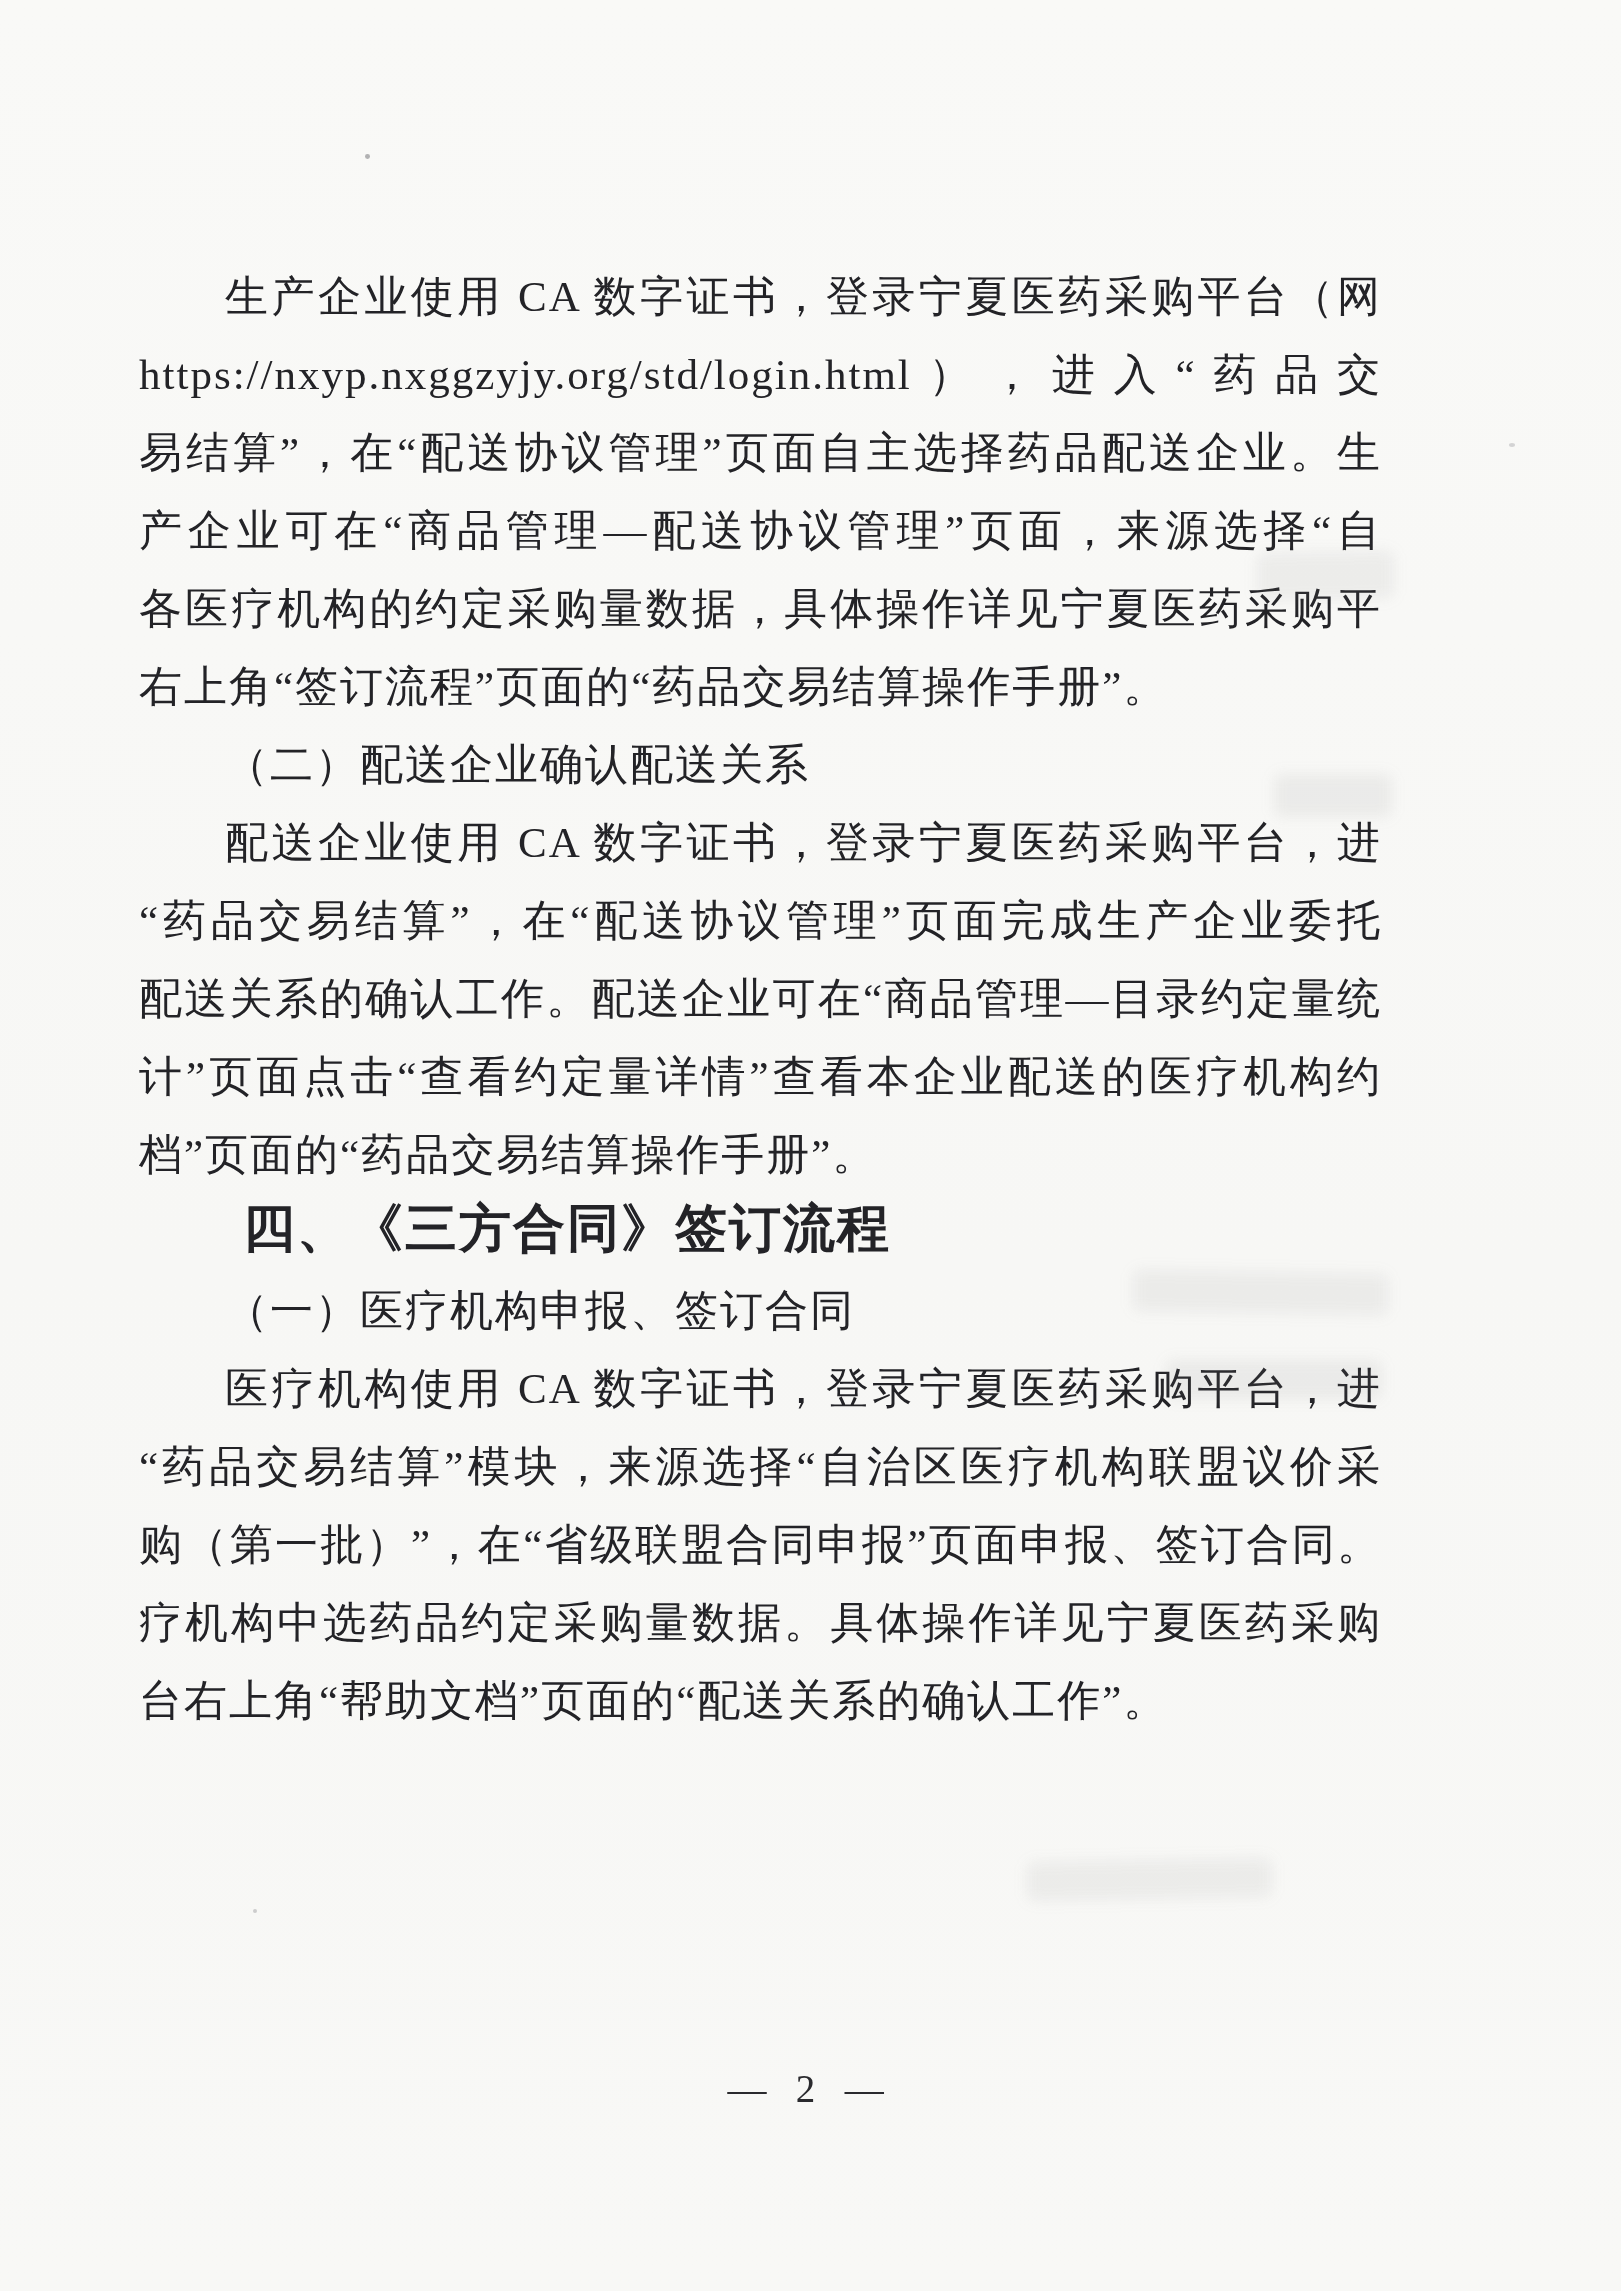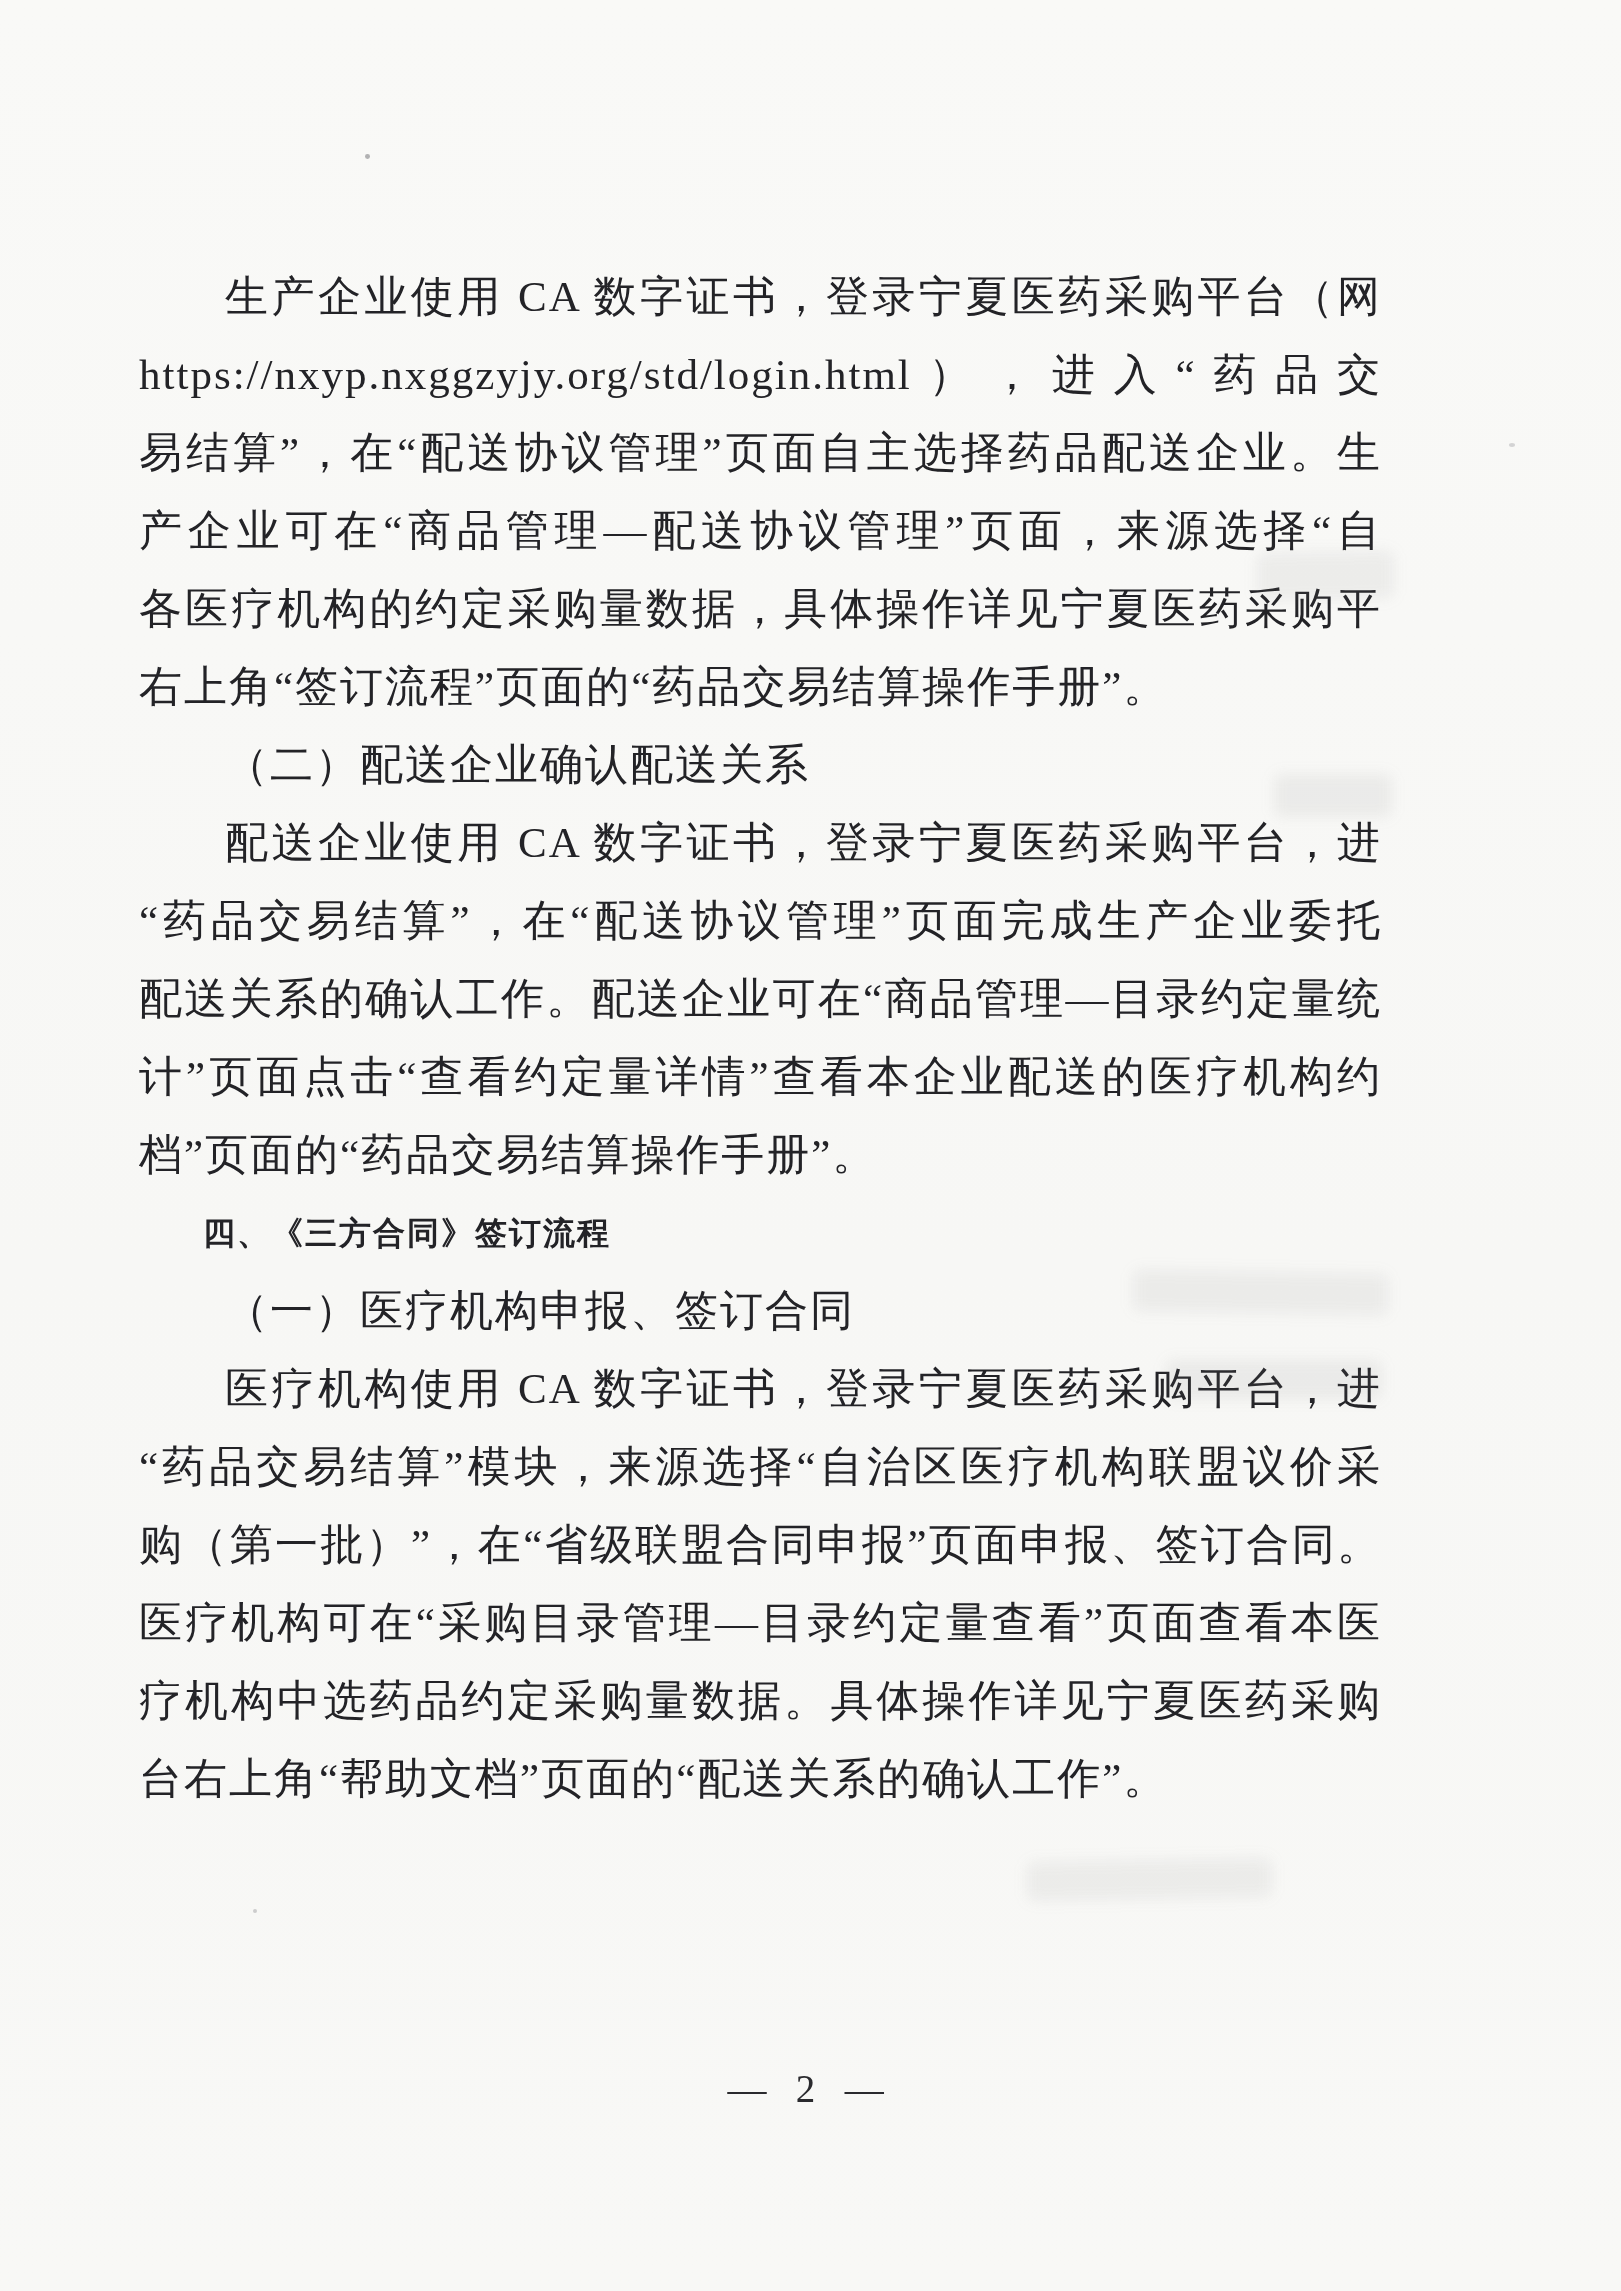--- a/index.html
+++ b/index.html
@@ -35,23 +35,23 @@
   }
   .line.indent { text-indent: 2em; }
   .line.end { text-align-last: left; }
   .line.sub {
     text-indent: 2em;
     text-align-last: left;
   }
   .line.heading {
     text-indent: 2em;
     text-align-last: left;
-    font-family: Liberation Sans, sans-serif;
+    font-family: Liberation Mono, monospace;
     font-weight: 700;
-    font-size: 32px;
+    font-size: 52px;
   }
   .footer-page-number {
     position: absolute;
     top: 2066px;
     left: 0;
     width: 100%;
     text-align: center;
     font-size: 39px;
     letter-spacing: 9.8px;
     color: #2a2a2e;
@@ -95,21 +95,20 @@
       <div class="line indent">配送企业使用 CA 数字证书，登录宁夏医药采购平台，进入</div>
       <div class="line flush">“药品交易结算”，在“配送协议管理”页面完成生产企业委托</div>
       <div class="line flush">配送关系的确认工作。配送企业可在“商品管理—目录约定量统</div>
       <div class="line flush">计”页面点击“查看约定量详情”查看本企业配送的医疗机构约</div>
       <div class="line end">档”页面的“药品交易结算操作手册”。</div>
       <div class="line heading">四、《三方合同》签订流程</div>
       <div class="line sub">（一）医疗机构申报、签订合同</div>
       <div class="line indent">医疗机构使用 CA 数字证书，登录宁夏医药采购平台，进入</div>
       <div class="line flush">“药品交易结算”模块，来源选择“自治区医疗机构联盟议价采</div>
       <div class="line flush">购（第一批）”，在“省级联盟合同申报”页面申报、签订合同。</div>
-      <div class="line flush">医疗机构可在“采购目录管理—目录约定量查看”页面查看本医</div>
       <div class="line flush">疗机构中选药品约定采购量数据。具体操作详见宁夏医药采购平</div>
       <div class="line end">台右上角“帮助文档”页面的“配送关系的确认工作”。</div>
     </div>
 
   <div class="footer-page-number">— 2 —</div>
 
   <div class="ghost g1"></div>
   <div class="ghost g2"></div>
   <div class="ghost g3"></div>
   <div class="ghost g4"></div>

